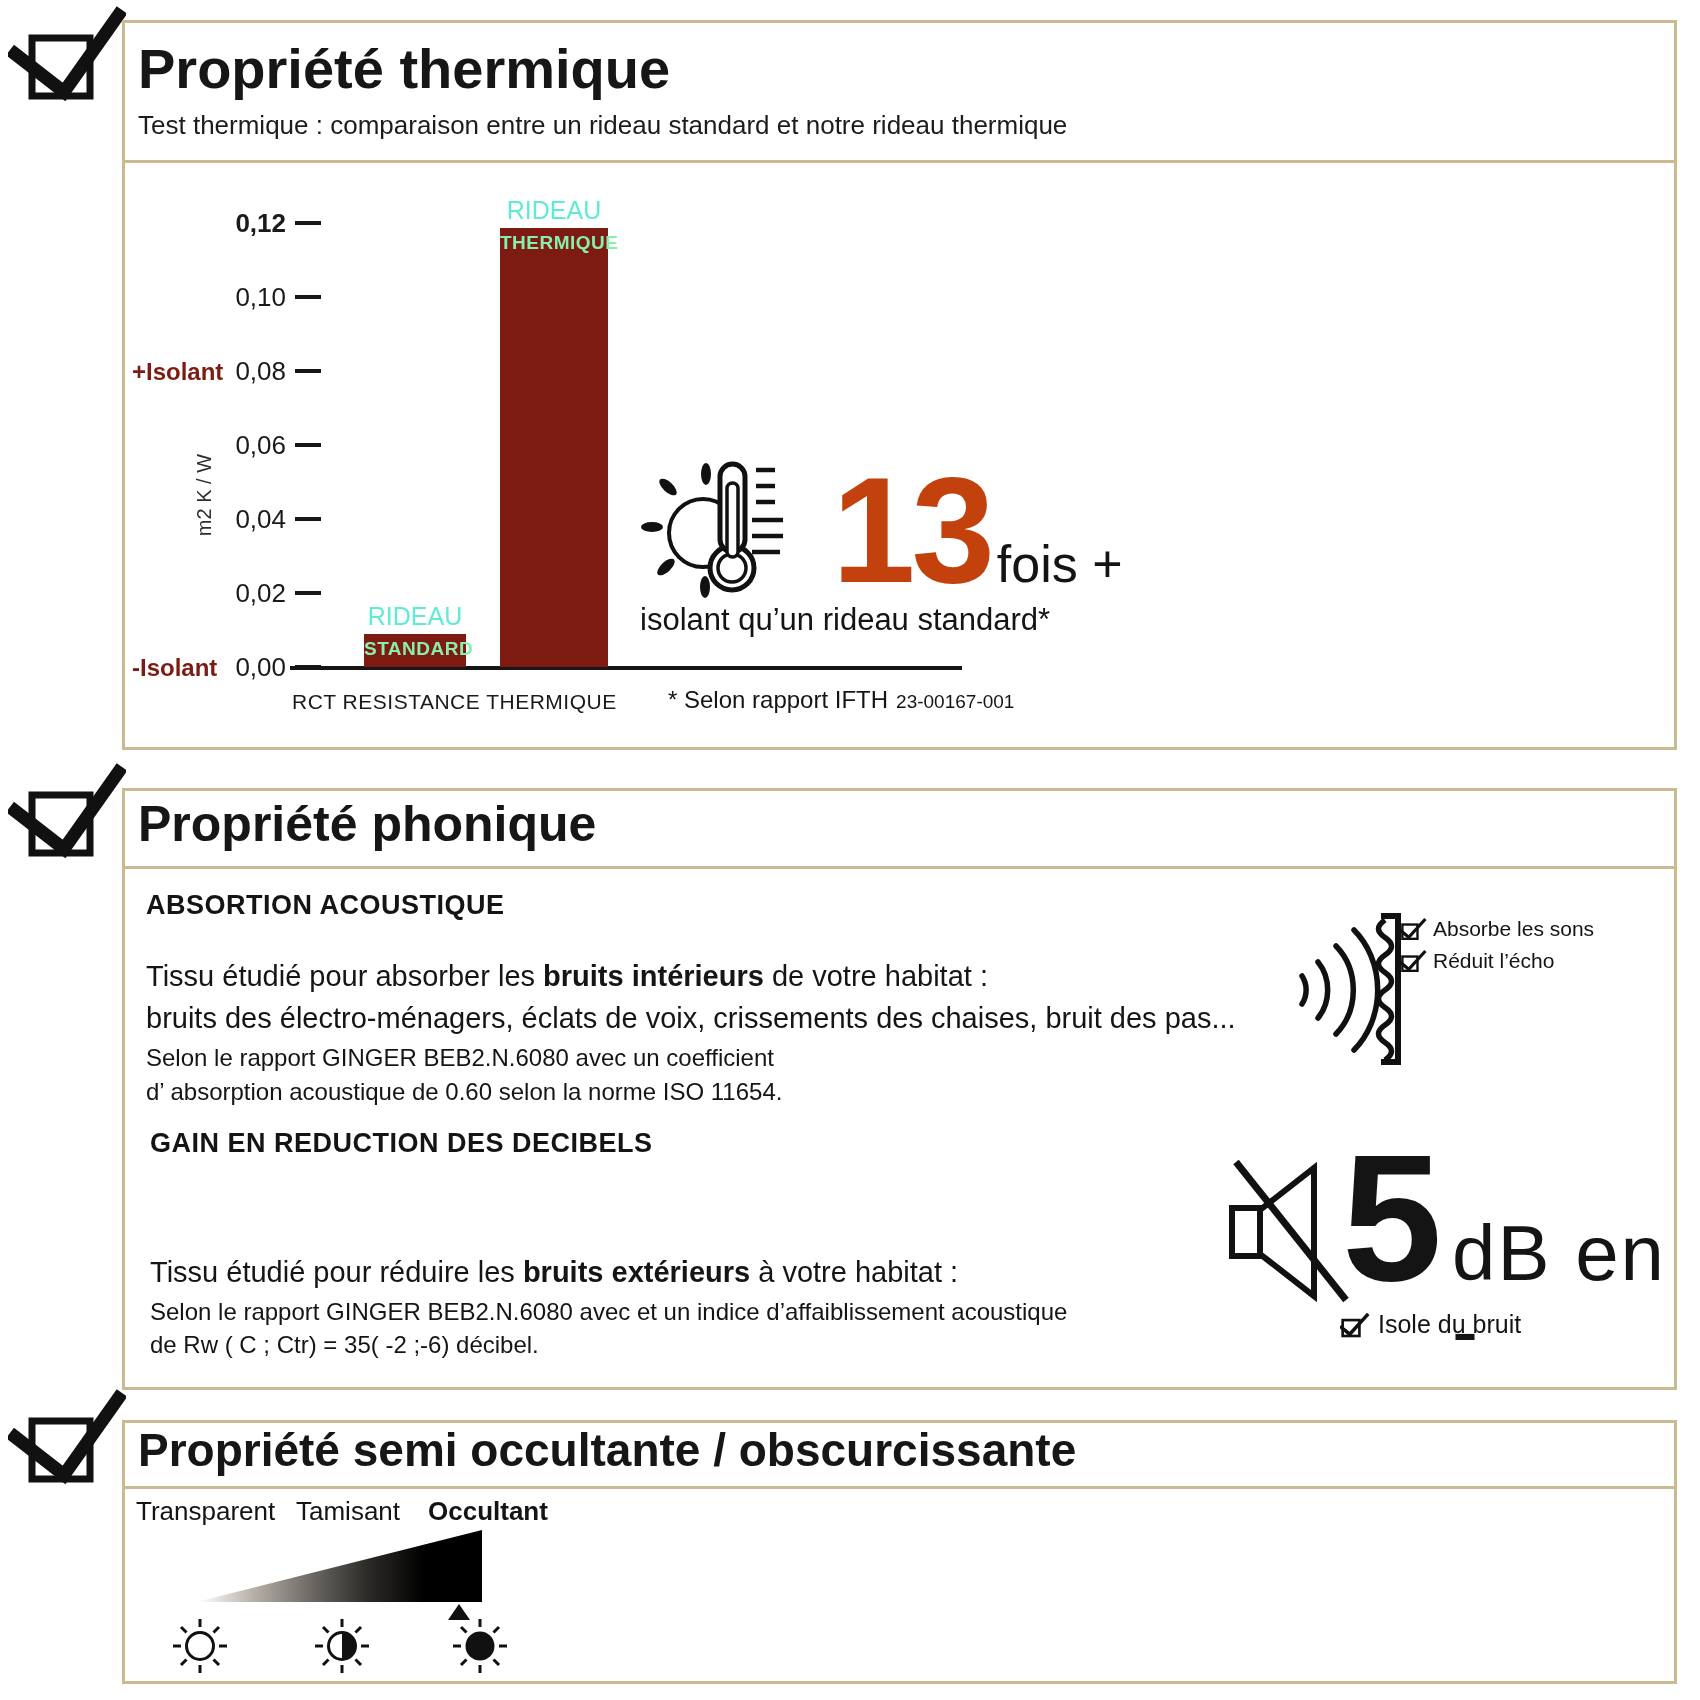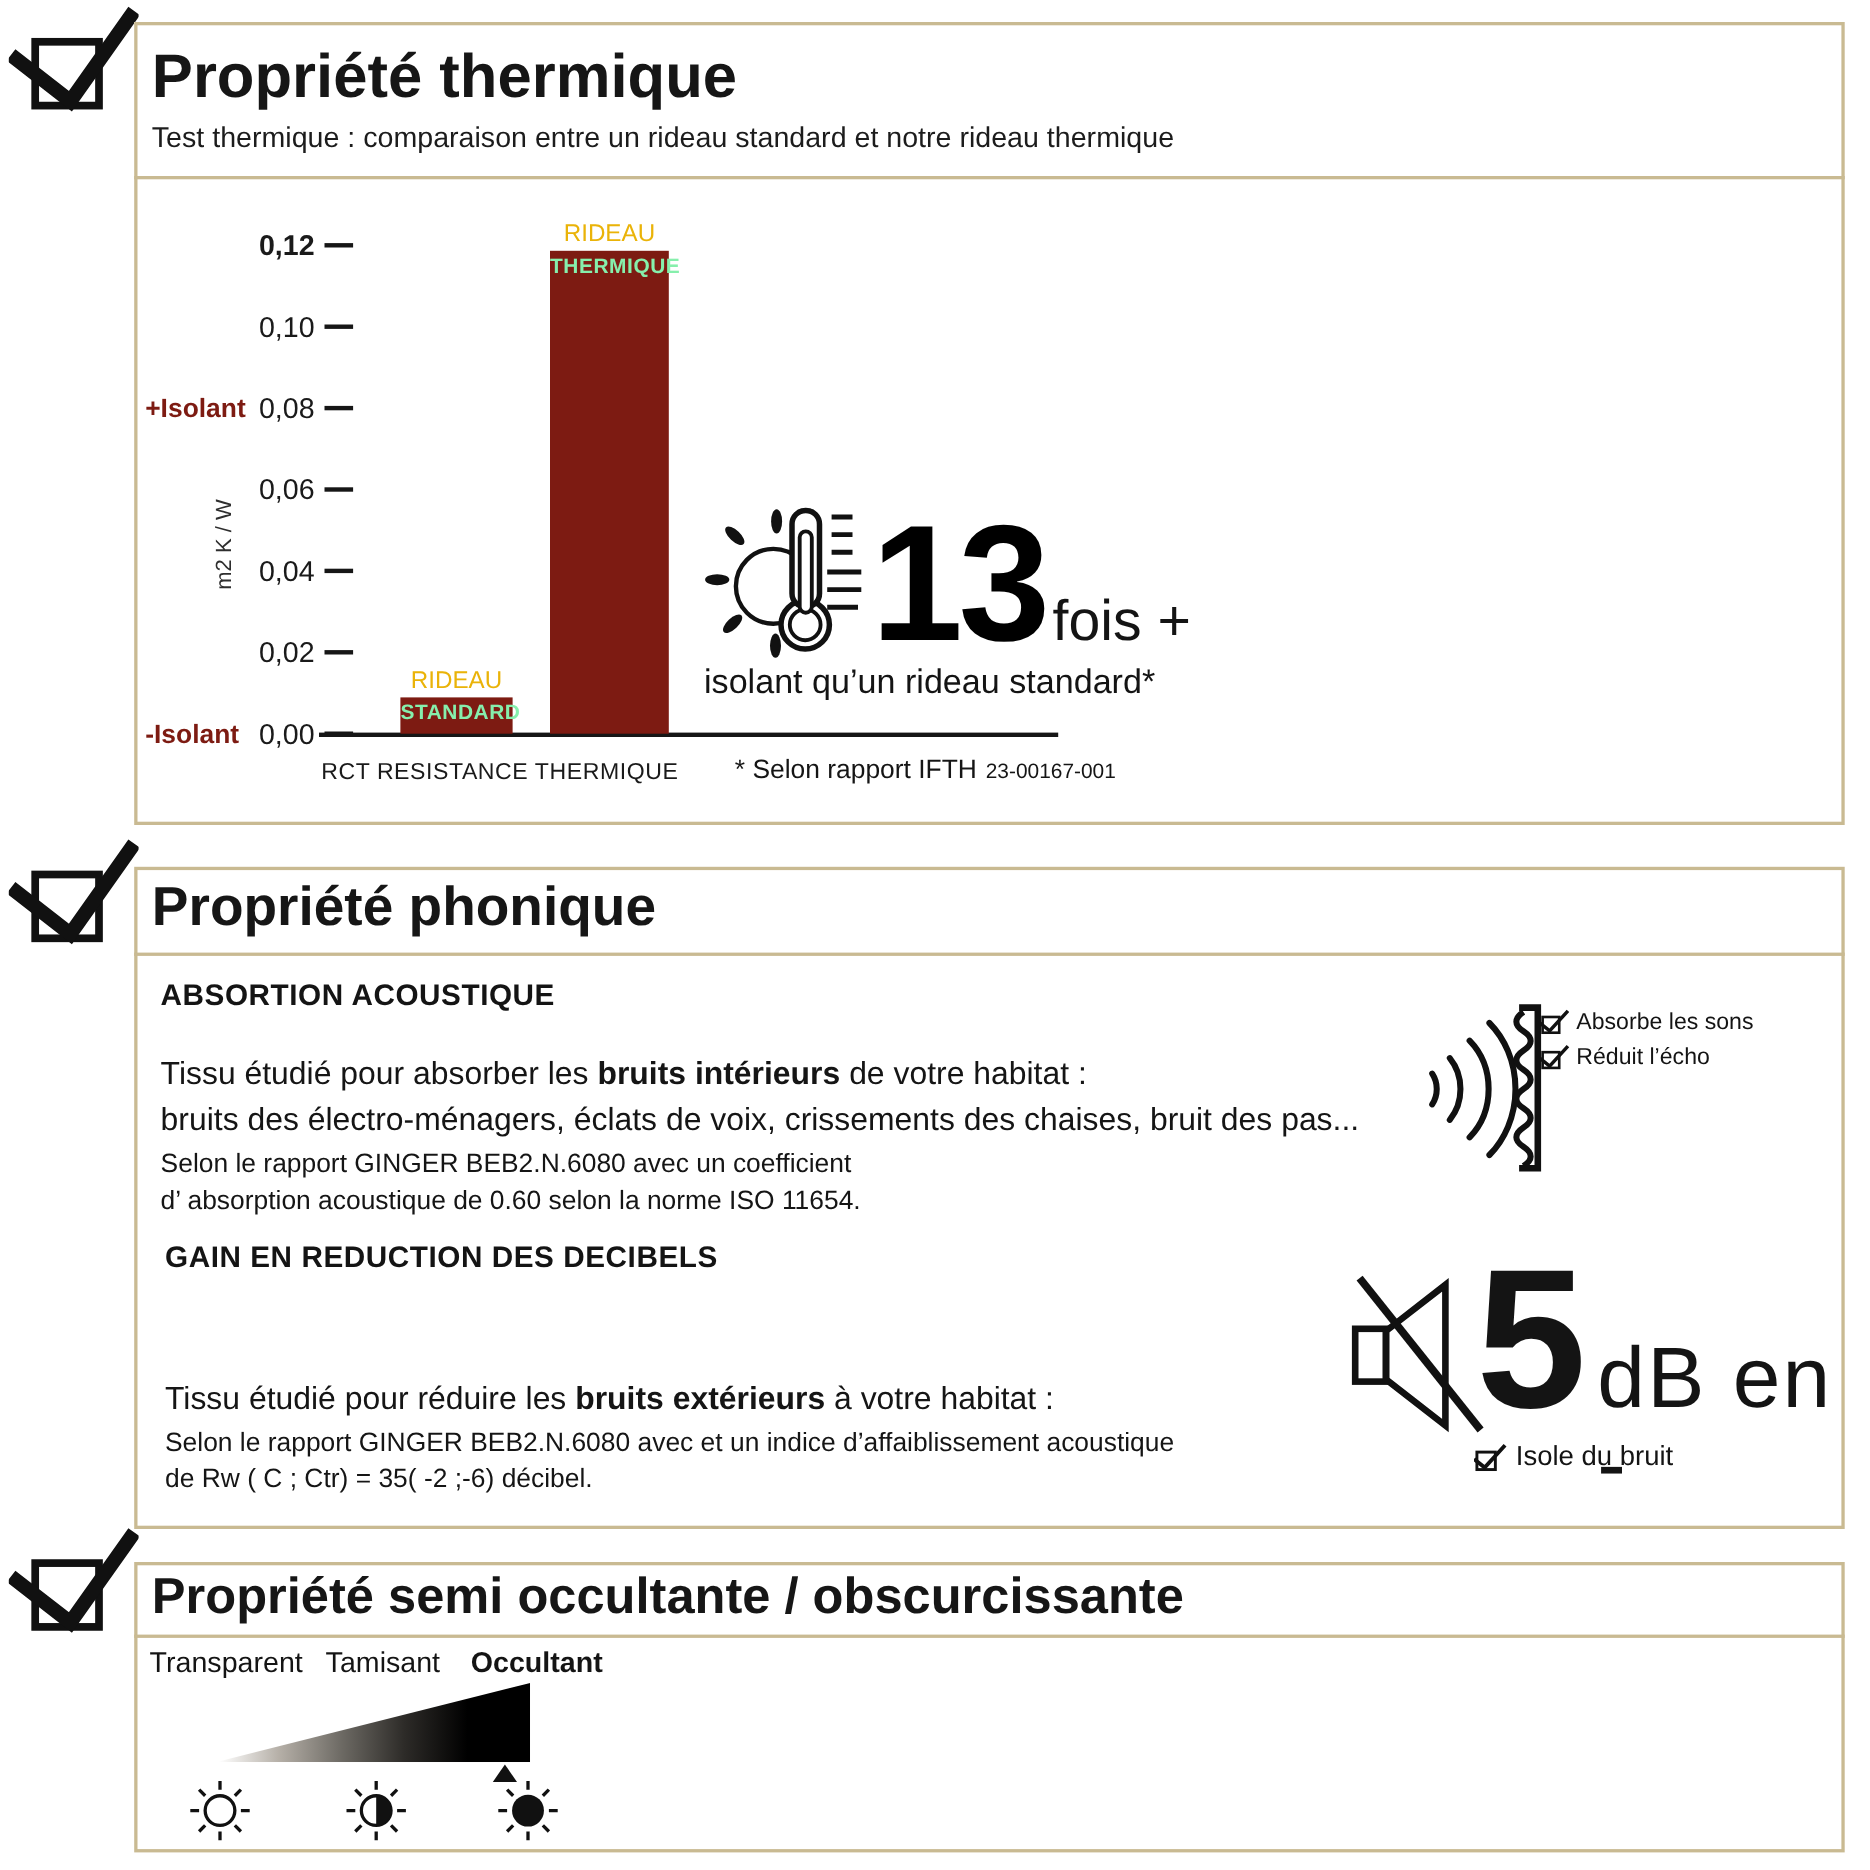--- a/index.html
+++ b/index.html
@@ -24,29 +24,29 @@
   .tk0{top:208px;font-weight:bold;} .tk1{top:282px;} .tk2{top:356px;} .tk3{top:430px;} .tk4{top:504px;} .tk5{top:578px;} .tk6{top:652px;}
   .iso{width:96px;font-size:24px;font-weight:bold;color:#7d1b12;}
   .iso-plus{left:132px;top:358px;} .iso-minus{left:132px;top:654px;}
   .y-unit{left:130px;top:483px;width:150px;height:24px;text-align:center;font-size:20px;color:#2e2e2e;
           transform:rotate(-90deg);}
   .axis{left:290px;top:666px;width:672px;height:3.5px;background:#161616;}
   .bar{bottom:1033px;background:#7d1b12;}
   .bar-standard{left:364px;width:102px;}
   .bar-thermique{left:500px;width:108px;}
   .bar-top-label{position:absolute;bottom:calc(100% + 3px);left:-20px;right:-20px;text-align:center;
-                 font-size:22px;color:#eab308;}
+                 font-size:25px;color:#5eead4;}
   .bar-name{position:absolute;top:4px;left:0;right:0;text-align:center;font-size:19px;font-weight:bold;
             color:#86efac;letter-spacing:0.5px;}
   .x-axis-label{left:292px;top:690px;font-size:21px;letter-spacing:0.5px;color:#1a1a1a;}
   .footnote{left:668px;top:686px;display:flex;align-items:baseline;gap:8px;}
   .footnote-text{font-size:24px;color:#151515;}
   .footnote-code{font-size:19px;color:#151515;}
   .big-row{left:792px;top:455px;display:flex;align-items:baseline;}
-  .big-number{font-size:150px;font-weight:bold;line-height:1;color:#000000;letter-spacing:-4px;}
+  .big-number{font-size:150px;font-weight:bold;line-height:1;color:#c2410c;letter-spacing:-4px;margin-left:40px;}
   .big-suffix{font-size:52px;line-height:1;color:#141414;margin-left:6px;}
   .claim{left:640px;top:602px;font-size:31px;color:#141414;}
   
   .subhead{font-size:27px;font-weight:bold;color:#141414;letter-spacing:0.5px;}
   .sh1{left:146px;top:890px;} .sh2{left:150px;top:1128px;}
   .body-line{font-size:29px;color:#151515;}
   .small-line{font-size:24px;color:#151515;}
   .p1l1{left:146px;top:960px;} .p1l2{left:146px;top:1002px;}
   .p1l3{left:146px;top:1044px;} .p1l4{left:146px;top:1078px;}
   .p2l1{left:150px;top:1216px;margin-top:40px;} .p2l2{left:150px;top:1258px;}

